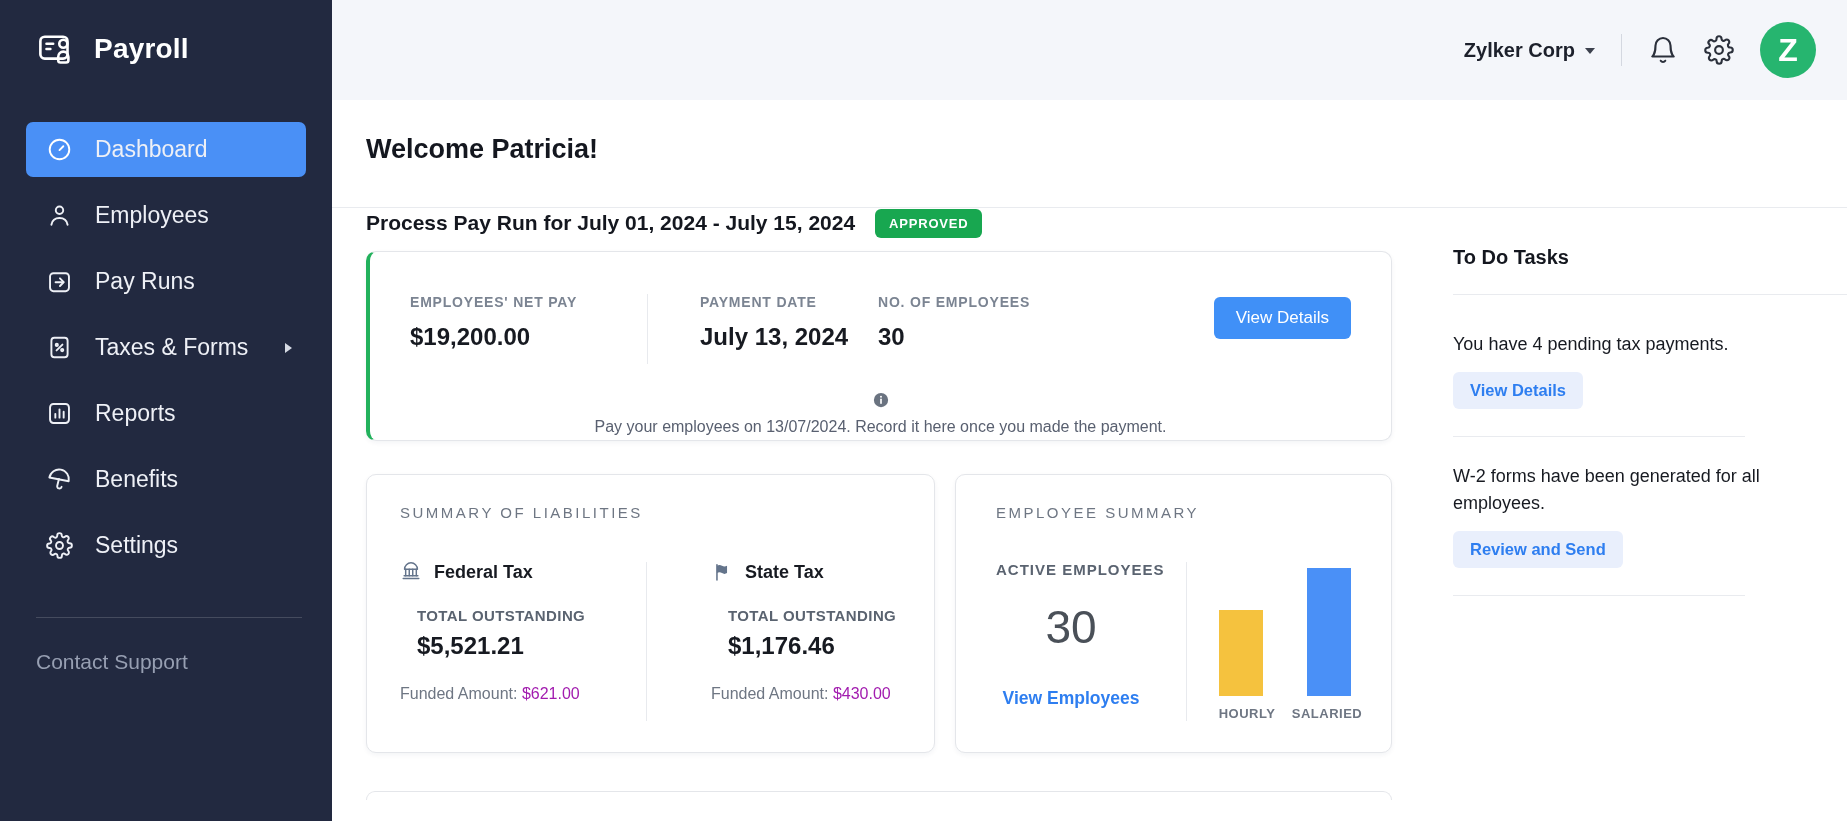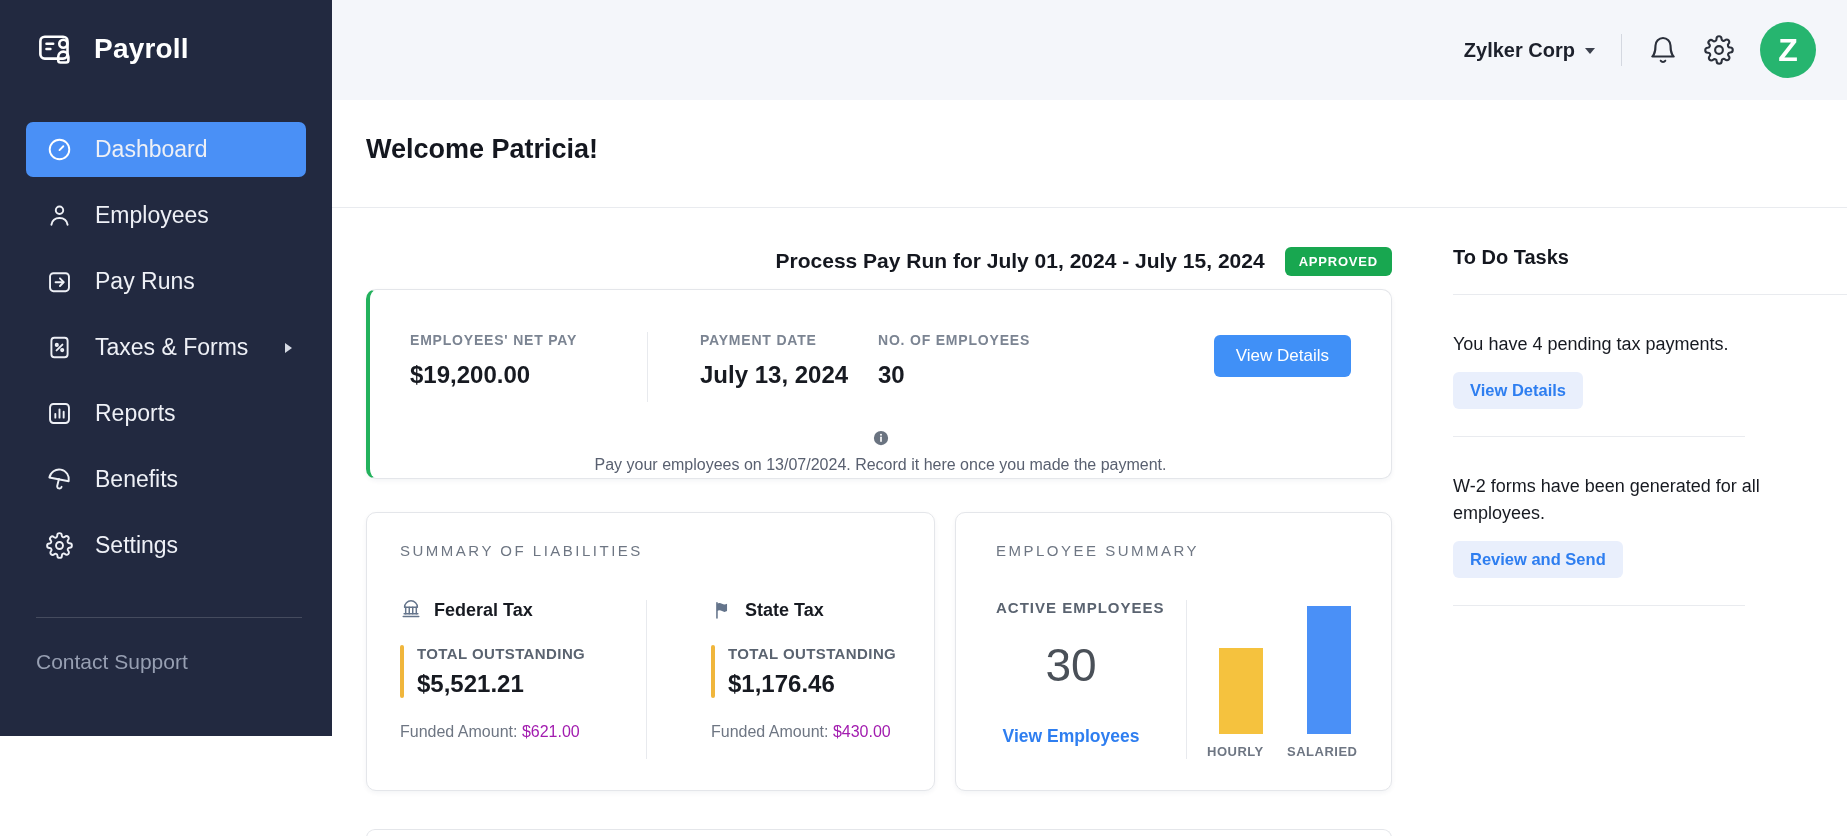--- a/index.html
+++ b/index.html
@@ -1,21 +1,21 @@
 <!DOCTYPE html>
 <html><head>
 <meta charset="utf-8">
 <style>
   * { margin:0; padding:0; box-sizing:border-box; }
   html,body { width:1847px; height:836px; overflow:hidden; }
   body { font-family:"Liberation Sans", sans-serif; color:#171a21; background:#fff; }
   .app { display:flex; width:1847px; height:836px; }
 
   
-  .sidebar { width:332px; height:736px; background:#222940; flex-shrink:0; display:flex; flex-direction:column; }
+  .sidebar { width:332px; height:821px; background:#222940; flex-shrink:0; display:flex; flex-direction:column; }
   .logo-row { display:flex; align-items:center; gap:16px; padding:28px 0 0 36px; color:#fff; }
   .logo-row svg { width:42px; height:42px; }
   .logo-text { font-size:28px; font-weight:600; letter-spacing:.2px; }
   .nav { margin-top:52px; display:flex; flex-direction:column; gap:11px; padding:0 26px; }
   .nav-item { display:flex; align-items:center; gap:22px; height:55px; border-radius:7px; padding:0 14px 0 20px; color:#eef0f6; font-size:23px; cursor:pointer; }
   .nav-item svg { width:27px; height:27px; flex-shrink:0; }
   .nav-item.active { background:#4a90f6; font-weight:500; }
   .nav-item .expand { margin-left:auto; width:0; height:0; border-left:7px solid #d6dae4; border-top:5px solid transparent; border-bottom:5px solid transparent; }
   .sidebar-divider { height:1px; background:rgba(255,255,255,.16); margin:44px 30px 0 36px; }
   .contact-support { margin:32px 0 0 36px; color:#979fb2; font-size:21px; cursor:pointer; }
@@ -31,21 +31,21 @@
   .avatar { width:56px; height:56px; border-radius:50%; background:#26b56f; color:#fff; font-size:32px; font-weight:800; display:flex; align-items:center; justify-content:center; cursor:pointer; }
 
   
   .content { flex:1; background:#fff; }
   .welcome-row { padding:34px 0 0 34px; height:107px; }
   .welcome-heading { font-size:27px; font-weight:700; color:#14171f; }
   .hdivider { height:1px; background:#e9ebef; }
   .content-body { display:flex; }
   .main-col { width:1026px; margin-left:34px; flex-shrink:0; }
 
-  .payrun-header { display:flex; align-items:center; gap:20px; margin-top:38px; height:30px;justify-content:flex-end; }
+  .payrun-header { display:flex; align-items:center; gap:20px; height:30px; }
   .payrun-title { font-size:21px; font-weight:700; color:#14171f; }
   .badge { background:#18a750; color:#fff; font-size:13px; font-weight:700; letter-spacing:.8px; border-radius:6px; padding:7px 14px; }
 
   .card { background:#fff; border:1px solid #e4e6ea; border-radius:10px; box-shadow:0 2px 5px rgba(25,39,80,.05); }
   .payrun-card { margin-top:13px; height:190px; border-left:4px solid #22b15c; padding:42px 40px 0 40px; }
   .payrun-stats { display:flex; align-items:flex-start; }
   .stat-label { font-size:14px; font-weight:600; color:#7b8492; letter-spacing:.8px; }
   .stat-value { font-size:24px; font-weight:700; color:#171a21; margin-top:13px; }
   .stat-col1 { width:237px; }
   .vsep { width:1px; background:#e8eaee; align-self:stretch; min-height:70px; }
@@ -58,49 +58,49 @@
   .cards-row { display:flex; gap:20px; margin-top:33px; }
   .card-title { font-size:15px; font-weight:400; color:#6e7683; letter-spacing:2.5px; }
 
   .liab-card { width:569px; height:279px; padding:29px 0 0 33px; position:relative; }
   .liab-vsep { position:absolute; left:279px; top:87px; height:159px; width:1px; background:#e8eaee; }
   .liab-cols { display:flex; margin-top:40px; }
   .liab-col { width:246px; }
   .liab-col + .liab-col { margin-left:88px; }
   .tax-head { display:flex; align-items:center; gap:12px; font-size:18px; font-weight:700; color:#171a21; }
   .tax-head svg { width:22px; height:22px; color:#64748b; }
-  .outstanding { display:flex; margin-top:24px; }
+  .outstanding { display:flex; margin-top:24px;align-items:center; }
   .outstanding-bar { width:4px; background:#f0b63c; border-radius:2px; margin-right:13px; }
   .outstanding-label { font-size:15px; font-weight:600; color:#5a6370; letter-spacing:.4px; }
   .outstanding-value { font-size:24px; font-weight:700; color:#171a21; margin-top:8px; }
   .funded { margin-top:25px; font-size:16px; color:#6e7683; }
   .funded .amount { color:#a21caf; font-weight:400; }
 
   .emp-card { width:437px; height:279px; padding:29px 0 0 40px; position:relative; }
   .emp-vsep { position:absolute; left:230px; top:87px; height:159px; width:1px; background:#e8eaee; }
   .emp-body { display:flex; margin-top:40px; }
   .emp-left { width:150px; text-align:center; }
   .active-label { font-size:15px; font-weight:600; color:#5a6370; letter-spacing:1px; white-space:nowrap; }
   .active-count { font-size:46px; font-weight:500; color:#4a5058; margin-top:22px; }
   .link { color:#2e7ef0; font-size:17.5px; font-weight:600; cursor:pointer; }
   .emp-left .link { display:inline-block; margin-top:34px; white-space:nowrap; }
   .emp-chart { position:absolute; left:263px; top:87px; width:132px; height:159px; }
   .bars { position:absolute; bottom:25px; left:0; width:132px; display:flex; justify-content:space-between; align-items:flex-end; }
   .bar { width:44px; }
   .bar-labels { position:absolute; bottom:0; left:-12px; width:160px; display:flex; justify-content:space-between; }
-  .bar-label { font-size:13px; font-weight:600; color:#6e7683; letter-spacing:.5px; width:80px; }
+  .bar-label { font-size:13px; font-weight:600; color:#6e7683; letter-spacing:.5px; width:80px; text-align:center; }
 
   .partial-card { margin-top:38px; height:9px; border:1px solid #e4e6ea; border-bottom:none; border-radius:10px 10px 0 0; }
 
   
   .todo-col { flex:1; padding-left:61px; min-width:0; }
   .todo-title { margin-top:38px; font-size:20px; font-weight:700; color:#14171f; height:30px; }
   .todo-head-divider { height:1px; background:#e9ebef; margin-top:18px; }
   .task-text { margin-top:36px; font-size:18px; line-height:1.5; color:#171a21; width:320px; }
-  .task-text.second { margin-top:36px; }
+  .task-text.second { margin-top:26px; }
   .chip { display:inline-block; margin-top:14px; background:#e9effc; color:#2e7ef0; font-size:16.5px; font-weight:600; border-radius:6px; padding:9px 17px; cursor:pointer; }
   .task-divider { height:1px; background:#e9ebef; width:292px; margin-top:27px; }
 </style>
 </head>
 <body>
 
 <div class="app">
 
   <aside class="sidebar">
     <div class="logo-row">

